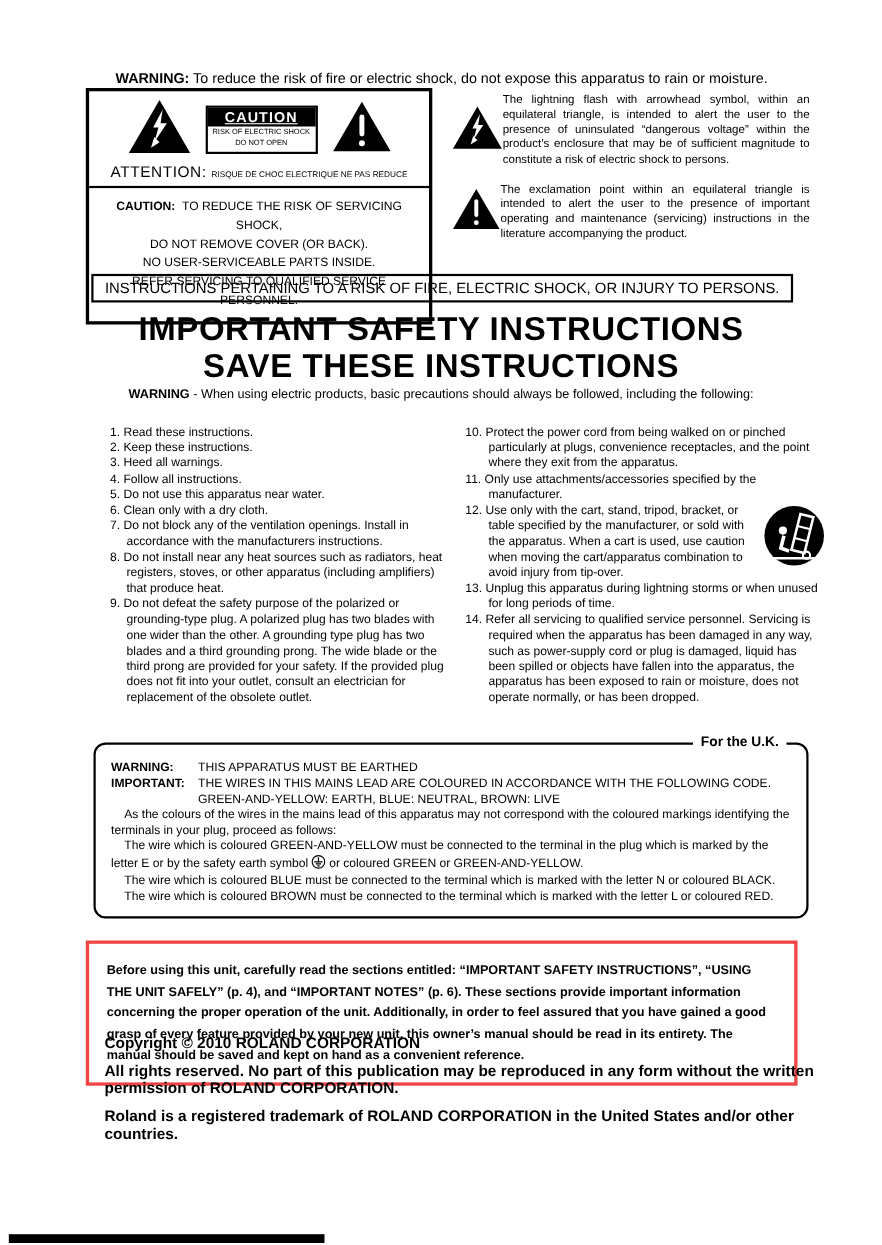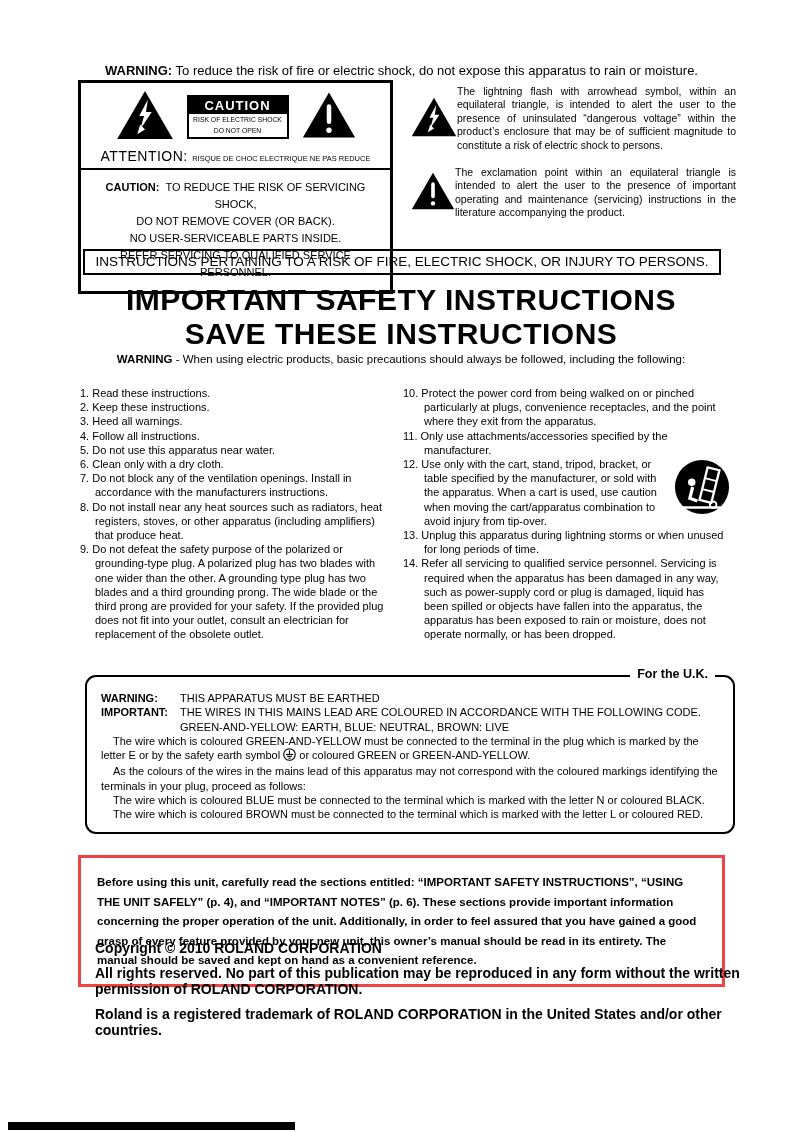--- a/index.html
+++ b/index.html
@@ -7,21 +7,21 @@
   #page { width:802px; height:1132px; position:relative; background:#fff; overflow:hidden; }
 
   .top-warning { position:absolute; top:37px; left:105px; font-size:13px; width:640px;margin-top:26px; }
   .top-warning b { font-weight:bold; }
 
   .caution-row { position:absolute; top:80px; left:78px; width:658px; display:flex; gap:18px; }
   .caution-box { width:315px; border:3px solid #000; background:#fff; flex-shrink:0; }
   .cb-top { padding:7px 8px 3px; }
   .cb-icons { display:flex; justify-content:center; align-items:center; gap:13px; }
   .cb-inner-box { border:2px solid #000; width:102px; text-align:center; padding-bottom:2px; }
-  .cb-caution-bar { background:#000; color:#fff; font-weight:bold; font-size:13px; letter-spacing:1px; padding:1px 0; }
+  .cb-caution-bar { background:#000; color:#fff; font-weight:bold; font-size:13px; letter-spacing:1px; padding:1px 0;text-decoration:underline; }
   .cb-risk { font-size:6.8px; line-height:8.5px; padding-top:2px; }
   .cb-attention { text-align:center; margin-top:3px; white-space:nowrap; }
   .cb-attention .big { font-size:14px; letter-spacing:0.5px; }
   .cb-attention .small { font-size:7.5px; }
   .cb-divider { border-top:2px solid #000; }
   .cb-bottom { padding:9px 4px 10px; text-align:center; font-size:11px; line-height:17px; }
   .cb-bottom b { font-weight:bold; }
 
   .sym-col { flex:1; display:flex; flex-direction:column; gap:14px; padding-top:5px; }
   .sym-row { display:flex; align-items:center; }
@@ -29,21 +29,21 @@
   .sym-row p { font-size:10.5px; line-height:13.4px; text-align:justify; }
 
   .instructions-box { position:absolute; top:249px; left:83px; width:638px; border:2px solid #000;
     text-align:center; font-size:13.5px; padding:3px 0 4px; }
 
   .main-title { position:absolute; top:283px; left:0; width:802px; text-align:center;
     font-size:30px; font-weight:bold; line-height:34px; letter-spacing:0.5px; }
   .sub-warning { position:absolute; top:353px; left:0; width:802px; text-align:center; font-size:11.5px; }
   .sub-warning b { font-weight:bold; }
 
-  .list-cols { position:absolute; top:386px; left:80px; width:650px; display:flex; gap:11px; }
+  .list-cols { position:absolute; top:386px; left:100px; width:650px; display:flex; gap:11px; }
   .col-left { width:312px; flex-shrink:0; }
   .col-right { width:330px; }
   .li { font-size:11px; line-height:14.2px; }
   .col-left .li { padding-left:15px; text-indent:-15px; }
   .col-right .li { padding-left:21px; text-indent:-21px; }
   .li .num { margin-right:3px; }
   .cart-icon-wrap { float:right; margin:2px 0 2px 6px; text-indent:0; }
 
   .uk-wrap { position:absolute; top:675px; left:85px; width:650px; }
   .uk-box { border:2px solid #000; border-radius:11px; padding:14px 12px 10px 14px; font-size:11px; line-height:14.3px; }
@@ -189,34 +189,34 @@
         <span>THIS APPARATUS MUST BE EARTHED</span>
       </div>
       <div class="uk-row">
         <span class="lab">IMPORTANT:</span>
         <span>THE WIRES IN THIS MAINS LEAD ARE COLOURED IN ACCORDANCE WITH THE FOLLOWING CODE.</span>
       </div>
       <div class="uk-row">
         <span class="lab"></span>
         <span>GREEN-AND-YELLOW: EARTH, BLUE: NEUTRAL, BROWN: LIVE</span>
       </div>
+      <p class="uk-para">As the colours of the wires in the mains lead of this apparatus may not correspond with the coloured markings identifying the terminals in your plug, proceed as follows:</p>
       <p class="uk-para">
         <span>The wire which is coloured GREEN-AND-YELLOW must be connected to the terminal in the plug which is marked by the letter E or by the safety earth symbol</span>
         <span class="earth-sym">
           <svg width="13" height="13" viewBox="0 0 14 14">
             <circle cx="7" cy="7" r="6.2" fill="none" stroke="#000" stroke-width="1.2"></circle>
             <line x1="7" y1="2.5" x2="7" y2="7" stroke="#000" stroke-width="1.2"></line>
             <line x1="3" y1="7" x2="11" y2="7" stroke="#000" stroke-width="1.2"></line>
             <line x1="4.4" y1="9" x2="9.6" y2="9" stroke="#000" stroke-width="1.2"></line>
             <line x1="5.8" y1="11" x2="8.2" y2="11" stroke="#000" stroke-width="1.2"></line>
           </svg>
         </span>
         <span>or coloured GREEN or GREEN-AND-YELLOW.</span>
       </p>
-      <p class="uk-para">As the colours of the wires in the mains lead of this apparatus may not correspond with the coloured markings identifying the terminals in your plug, proceed as follows:</p>
       <p class="uk-para">The wire which is coloured BLUE must be connected to the terminal which is marked with the letter N or coloured BLACK.</p>
       <p class="uk-para">The wire which is coloured BROWN must be connected to the terminal which is marked with the letter L or coloured RED.</p>
     </div>
   </div>
 
   <div class="notice-box">Before using this unit, carefully read the sections entitled: “IMPORTANT SAFETY INSTRUCTIONS”, “USING THE UNIT SAFELY” (p. 4), and “IMPORTANT NOTES” (p. 6). These sections provide important information concerning the proper operation of the unit. Additionally, in order to feel assured that you have gained a good grasp of every feature provided by your new unit, this owner’s manual should be read in its entirety. The manual should be saved and kept on hand as a convenient reference.</div>
 
   <div class="copyright">
     <div>Copyright © 2010 ROLAND CORPORATION</div>
     <div>All rights reserved. No part of this publication may be reproduced in any form without the written permission of ROLAND CORPORATION.</div>

